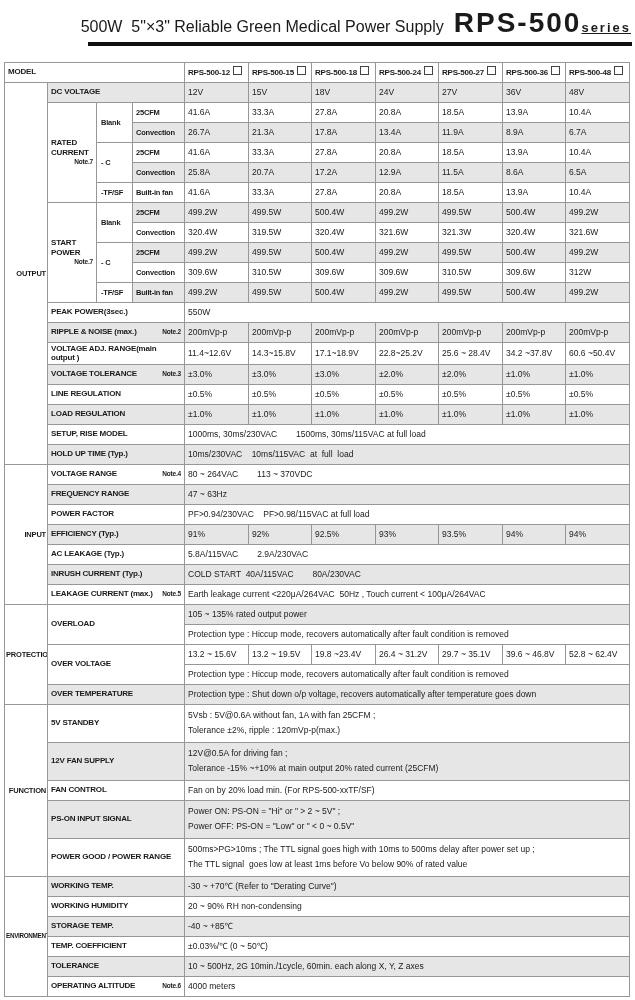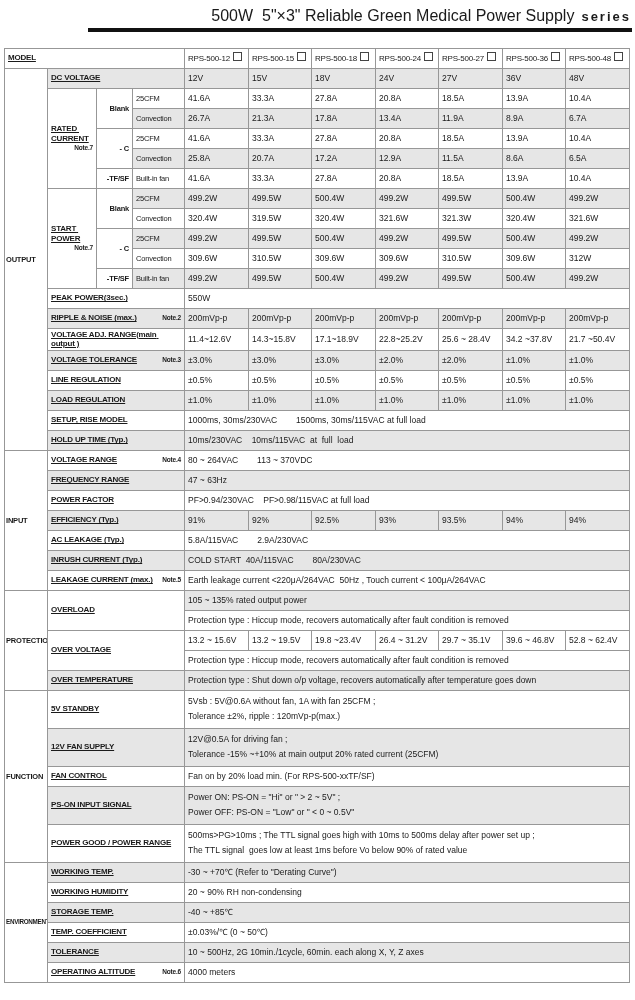--- a/index.html
+++ b/index.html
@@ -7,56 +7,57 @@
     width:635px;height:1000px;background:#fff;color:#1a1a1a;
     font-family:"Liberation Sans",sans-serif;position:relative;overflow:hidden;
   }
   
   .title-row{
     display:flex;align-items:baseline;justify-content:flex-end;
     padding:7px 4px 0 0;white-space:pre;
   }
   .title-prefix{font-size:16px;font-weight:400;letter-spacing:0px;}
   .title-model{font-size:28px;font-weight:bold;letter-spacing:2px;margin-left:10px;}
-  .title-suffix{font-size:13px;font-weight:bold;letter-spacing:2px;margin-left:7px;}
+  .title-suffix{font-size:13px;font-weight:bold;letter-spacing:2px;margin-left:0;text-decoration:underline;}
   .title-rule{height:3.5px;background:#111;margin:3px 3px 0 88px;}
   
   table.spec{
     border-collapse:collapse;table-layout:fixed;
     width:626px;margin:16px 0 0 4px;
     border:1.5px solid #777;
   }
   td{
     border:1px solid #979797;
     font-size:8.5px;line-height:1.2;
     padding:1px 3px;height:17px;
     vertical-align:middle;overflow:hidden;
     white-space:pre-wrap;
   }
   td.g{background:#e6e6e6;}
-  td.lbl{font-weight:bold;font-size:8px;letter-spacing:-0.2px;text-decoration:underline;}
-  td.sub{font-weight:normal;font-size:7.5px;letter-spacing:-0.2px;}
-  td.subc{font-weight:bold;font-size:7.5px;text-align:right;padding-left:4px;letter-spacing:-0.2px;}
-  td.sec{font-weight:bold;font-size:7.5px;text-align:left;padding:0 1px;letter-spacing:-0.2px;}
+  td.lbl{font-weight:bold;font-size:8px;letter-spacing:-0.2px;}
+  td.sub{font-weight:bold;font-size:7.5px;letter-spacing:-0.2px;}
+  td.subc{font-weight:bold;font-size:7.5px;text-align:left;padding-left:4px;letter-spacing:-0.2px;}
+  td.sec{font-weight:bold;font-size:7.5px;text-align:right;padding:0 1px;letter-spacing:-0.2px;}
   td.sec-sm{font-size:6.3px;letter-spacing:-0.3px;}
-  td.mdl{font-weight:normal;font-size:8px;letter-spacing:-0.2px;}
+  td.mdl{font-weight:bold;font-size:8px;letter-spacing:-0.2px;}
   td.val{font-size:8.5px;}
   td.two{height:35px;}
   td.two div{line-height:15px;}
   .note{float:right;font-size:6.5px;font-weight:bold;margin-left:2px;margin-top:1px;}
   .cb{
     display:inline-block;width:7px;height:7px;border:1px solid #444;
     background:#fff;margin-left:3px;vertical-align:0px;
   }
 </style>
 </head>
 <body>
 
 <div class="title-row">
   <span class="title-prefix">500W  5"×3" Reliable Green Medical Power Supply</span>
+  <span class="title-model">RPS-500</span>
   <span class="title-suffix">series</span>
 </div>
 <div class="title-rule"></div>
 
 <table class="spec">
   <colgroup>
       <col style="width: 43px;">
       <col style="width: 49px;">
       <col style="width: 36px;">
       <col style="width: 52px;">
@@ -213,21 +214,21 @@
         <td class="val g"><span>200mVp-p</span></td>
       </tr>
       <tr>
         <td colspan="3" class="lbl"><span>VOLTAGE ADJ. RANGE(main output )</span></td>
         <td class="val"><span>11.4~12.6V</span></td>
         <td class="val"><span>14.3~15.8V</span></td>
         <td class="val"><span>17.1~18.9V</span></td>
         <td class="val"><span>22.8~25.2V</span></td>
         <td class="val"><span>25.6 ~ 28.4V</span></td>
         <td class="val"><span>34.2 ~37.8V</span></td>
-        <td class="val"><span>21.7 ~50.4V</span></td>
+        <td class="val"><span>60.6 ~50.4V</span></td>
       </tr>
       <tr>
         <td colspan="3" class="lbl g"><span>VOLTAGE TOLERANCE</span><span class="note">Note.3</span></td>
         <td class="val g"><span>±3.0%</span></td>
         <td class="val g"><span>±3.0%</span></td>
         <td class="val g"><span>±3.0%</span></td>
         <td class="val g"><span>±2.0%</span></td>
         <td class="val g"><span>±2.0%</span></td>
         <td class="val g"><span>±1.0%</span></td>
         <td class="val g"><span>±1.0%</span></td>

